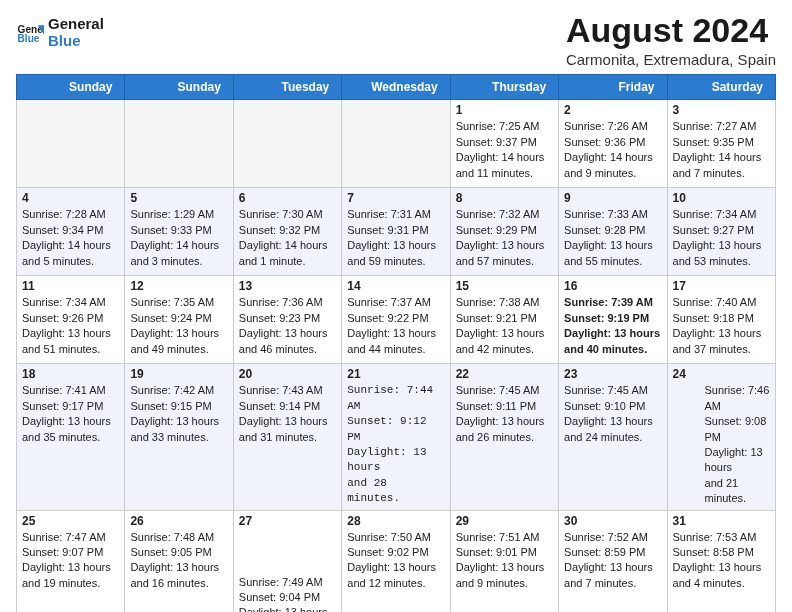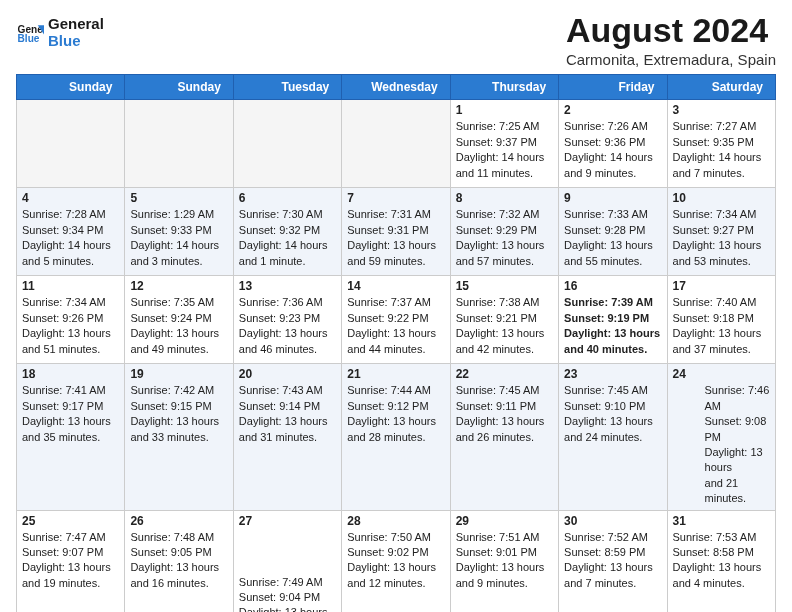--- a/index.html
+++ b/index.html
@@ -275,21 +275,21 @@
           </td>
           <td>
             <span class="day-number">20</span>
             <div class="day-detail" style="white-space: pre-line;">Sunrise: 7:43 AM
 Sunset: 9:14 PM
 Daylight: 13 hours
 and 31 minutes.</div>
           </td>
           <td>
             <span class="day-number">21</span>
-            <div class="day-detail" style="white-space: pre-line;">Sunrise: 7:44 AM
+            <div class="day-detail" style="white-space: pre-line; font-family: Liberation Mono, monospace;">Sunrise: 7:44 AM
 Sunset: 9:12 PM
 Daylight: 13 hours
 and 28 minutes.</div>
           </td>
           <td>
             <span class="day-number">22</span>
             <div class="day-detail" style="white-space: pre-line;">Sunrise: 7:45 AM
 Sunset: 9:11 PM
 Daylight: 13 hours
 and 26 minutes.</div>

